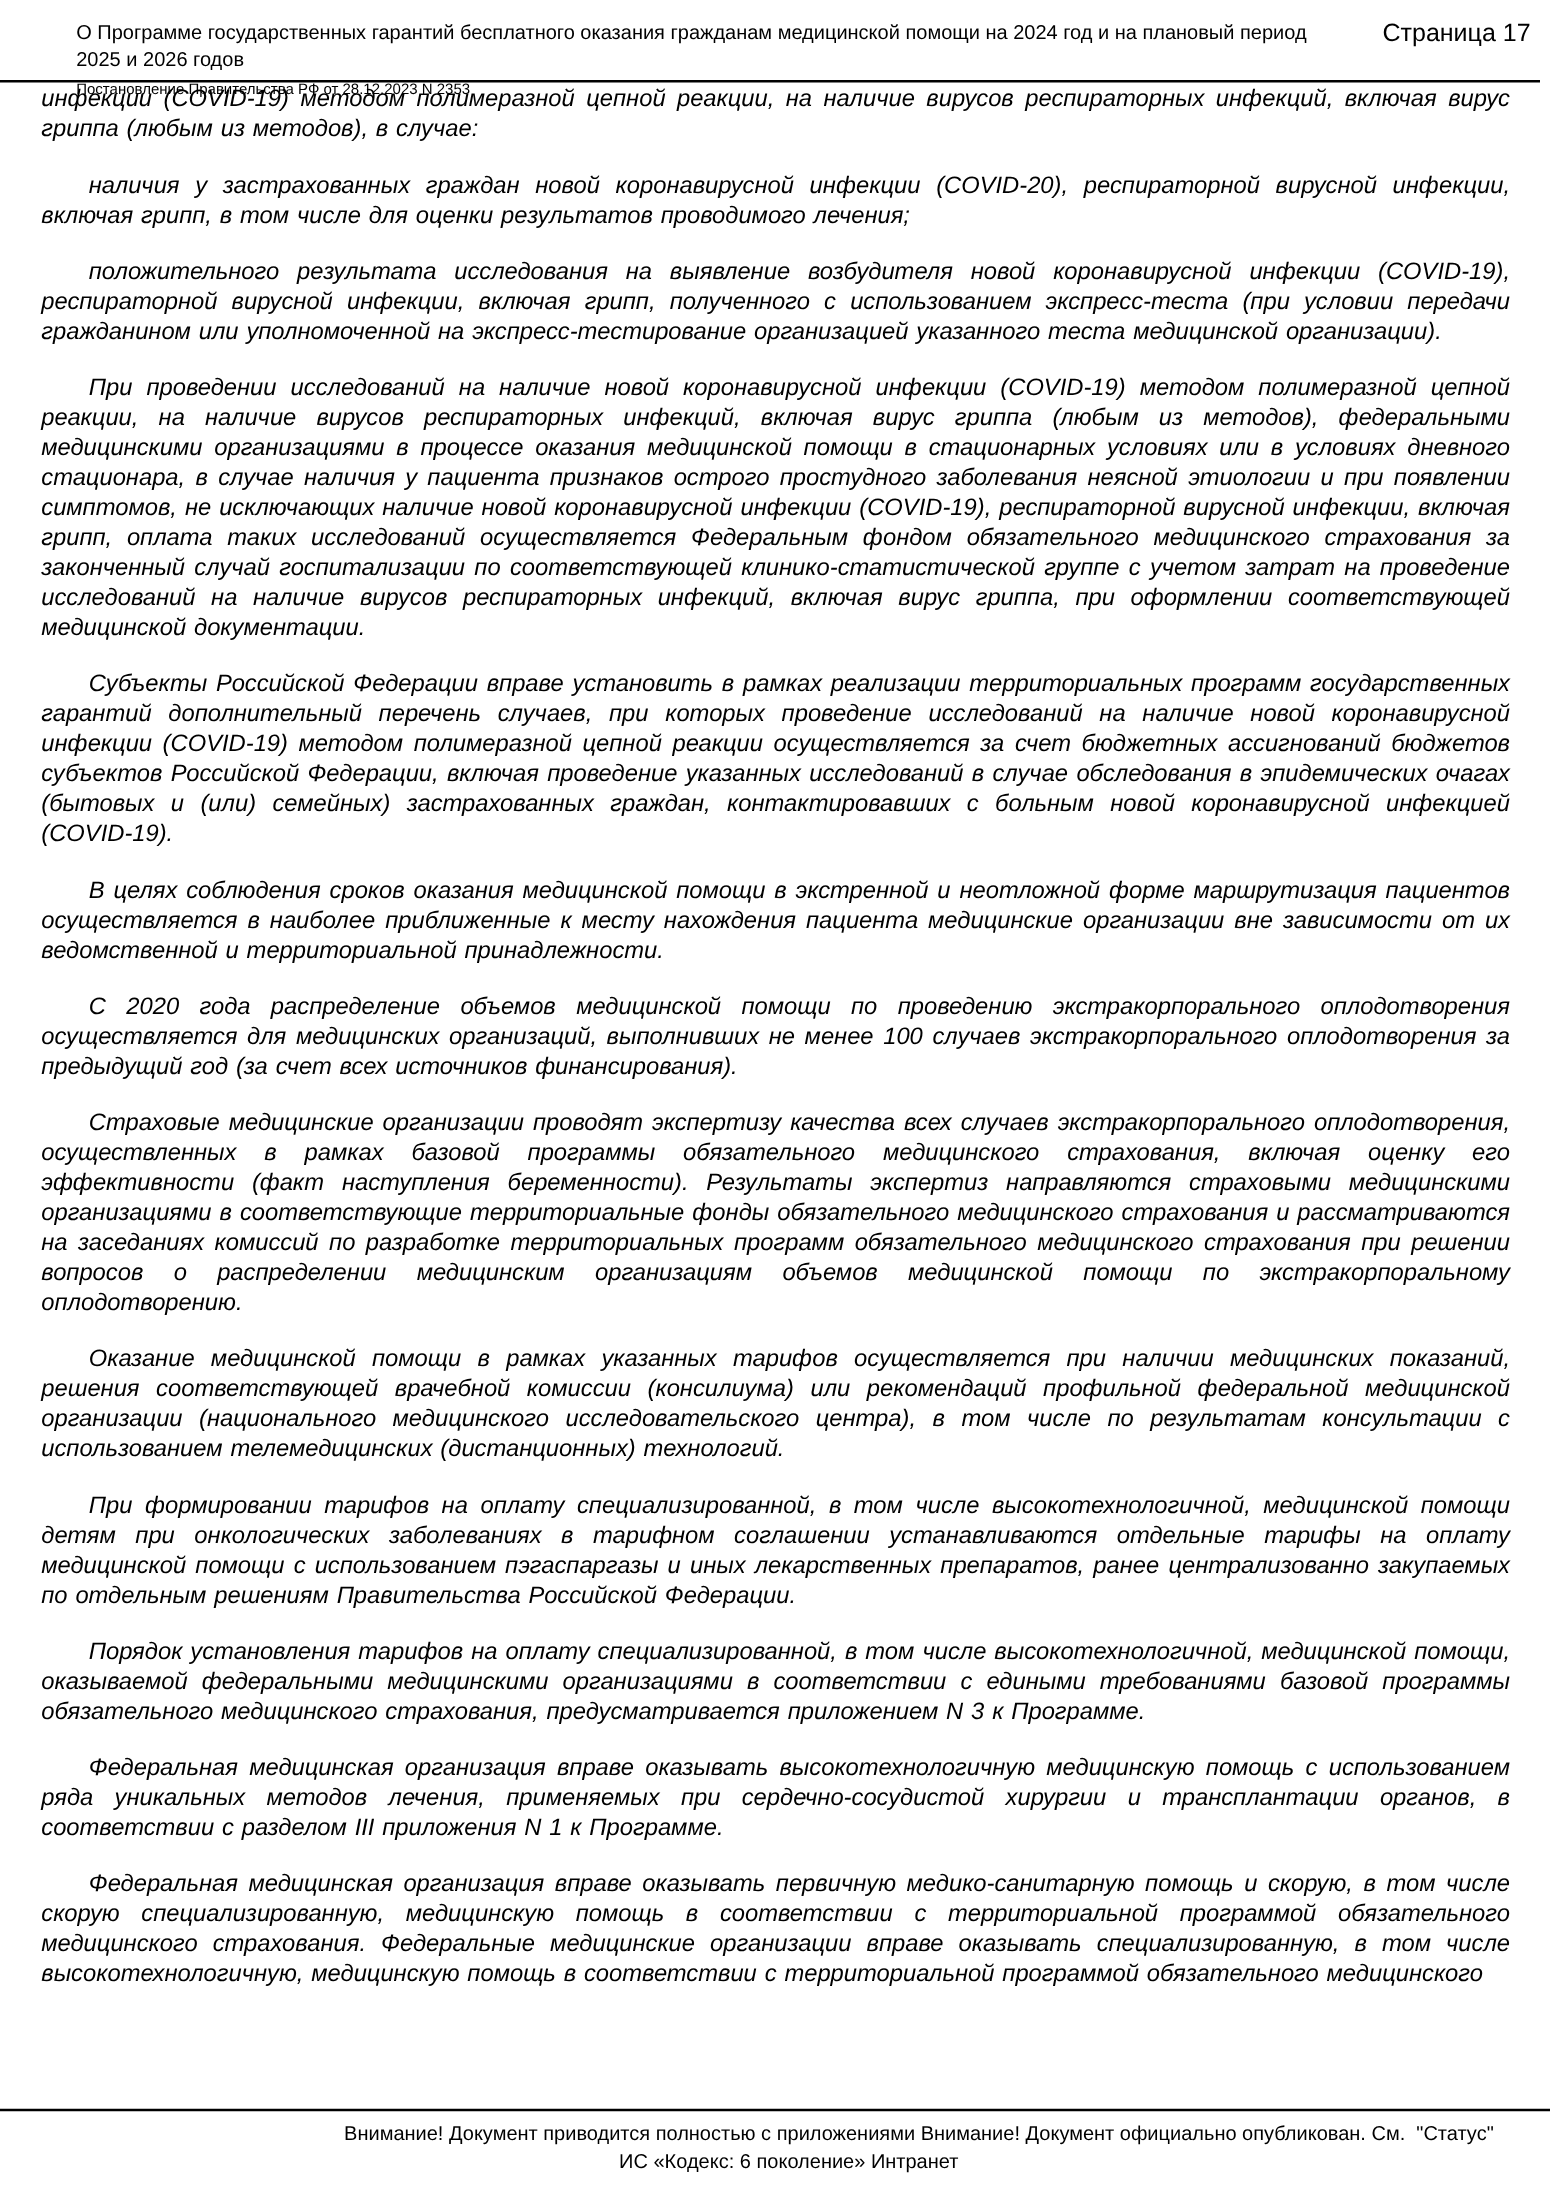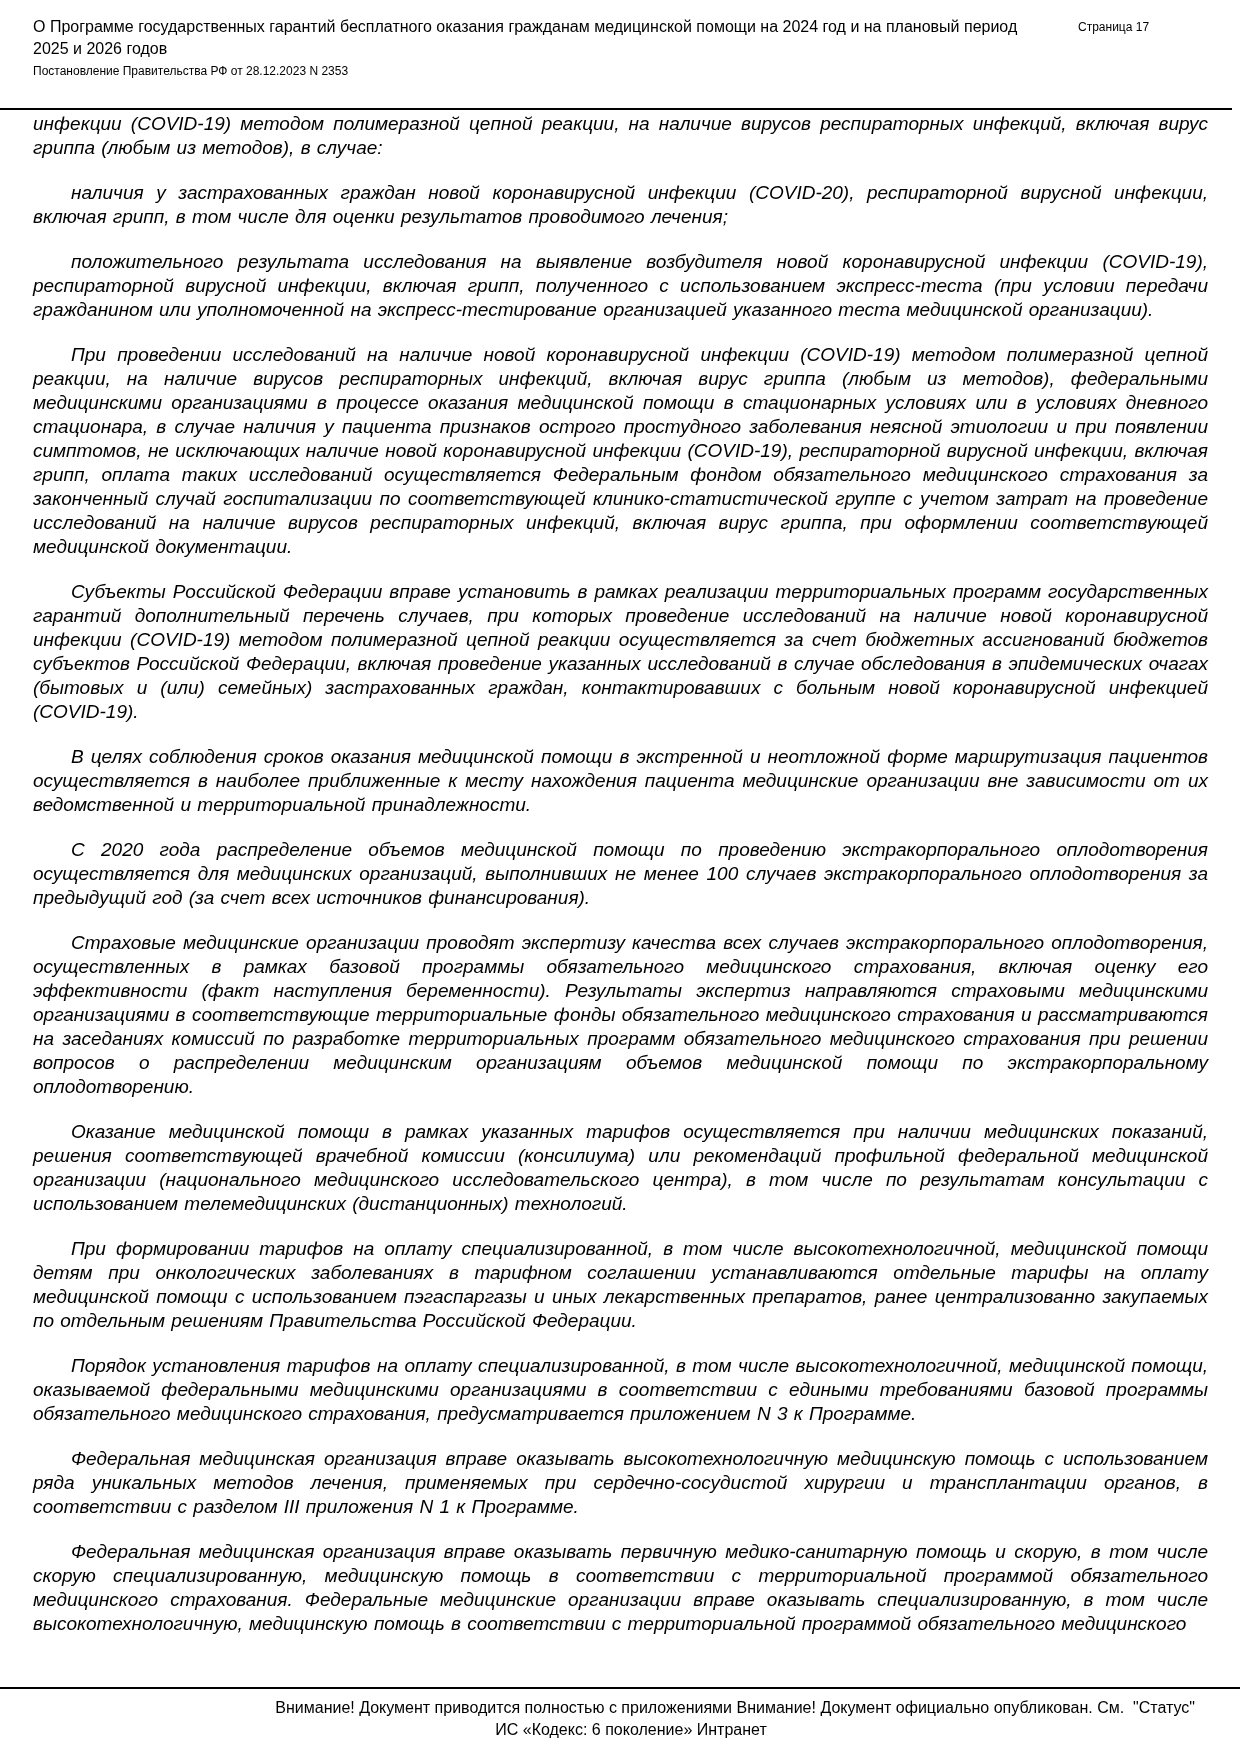--- a/index.html
+++ b/index.html
@@ -14,35 +14,36 @@
     background: #ffffff;
     color: #000000;
     font-family: "Liberation Sans", sans-serif;
     overflow: hidden;
     box-sizing: border-box;
   }
   
   .header {
     box-sizing: border-box;
     padding: 16px 0 0 33px;
-    height: 108px;
+    height: 64px;
+    margin-left: 28px;
   }
   .header-row {
     display: flex;
     align-items: flex-start;
   }
   .header-title {
     width: 1010px;
     font-size: 16px;
     line-height: 22px;
     font-weight: 400;
   }
   .page-number {
     margin-left: 35px;
-    font-size: 12px;
+    font-size: 20px;
     line-height: 22px;
     white-space: nowrap;
   }
   .doc-subtitle {
     font-size: 12px;
     line-height: 22px;
   }
   .header-divider {
     border: none;
     border-top: 2px solid #000000;

